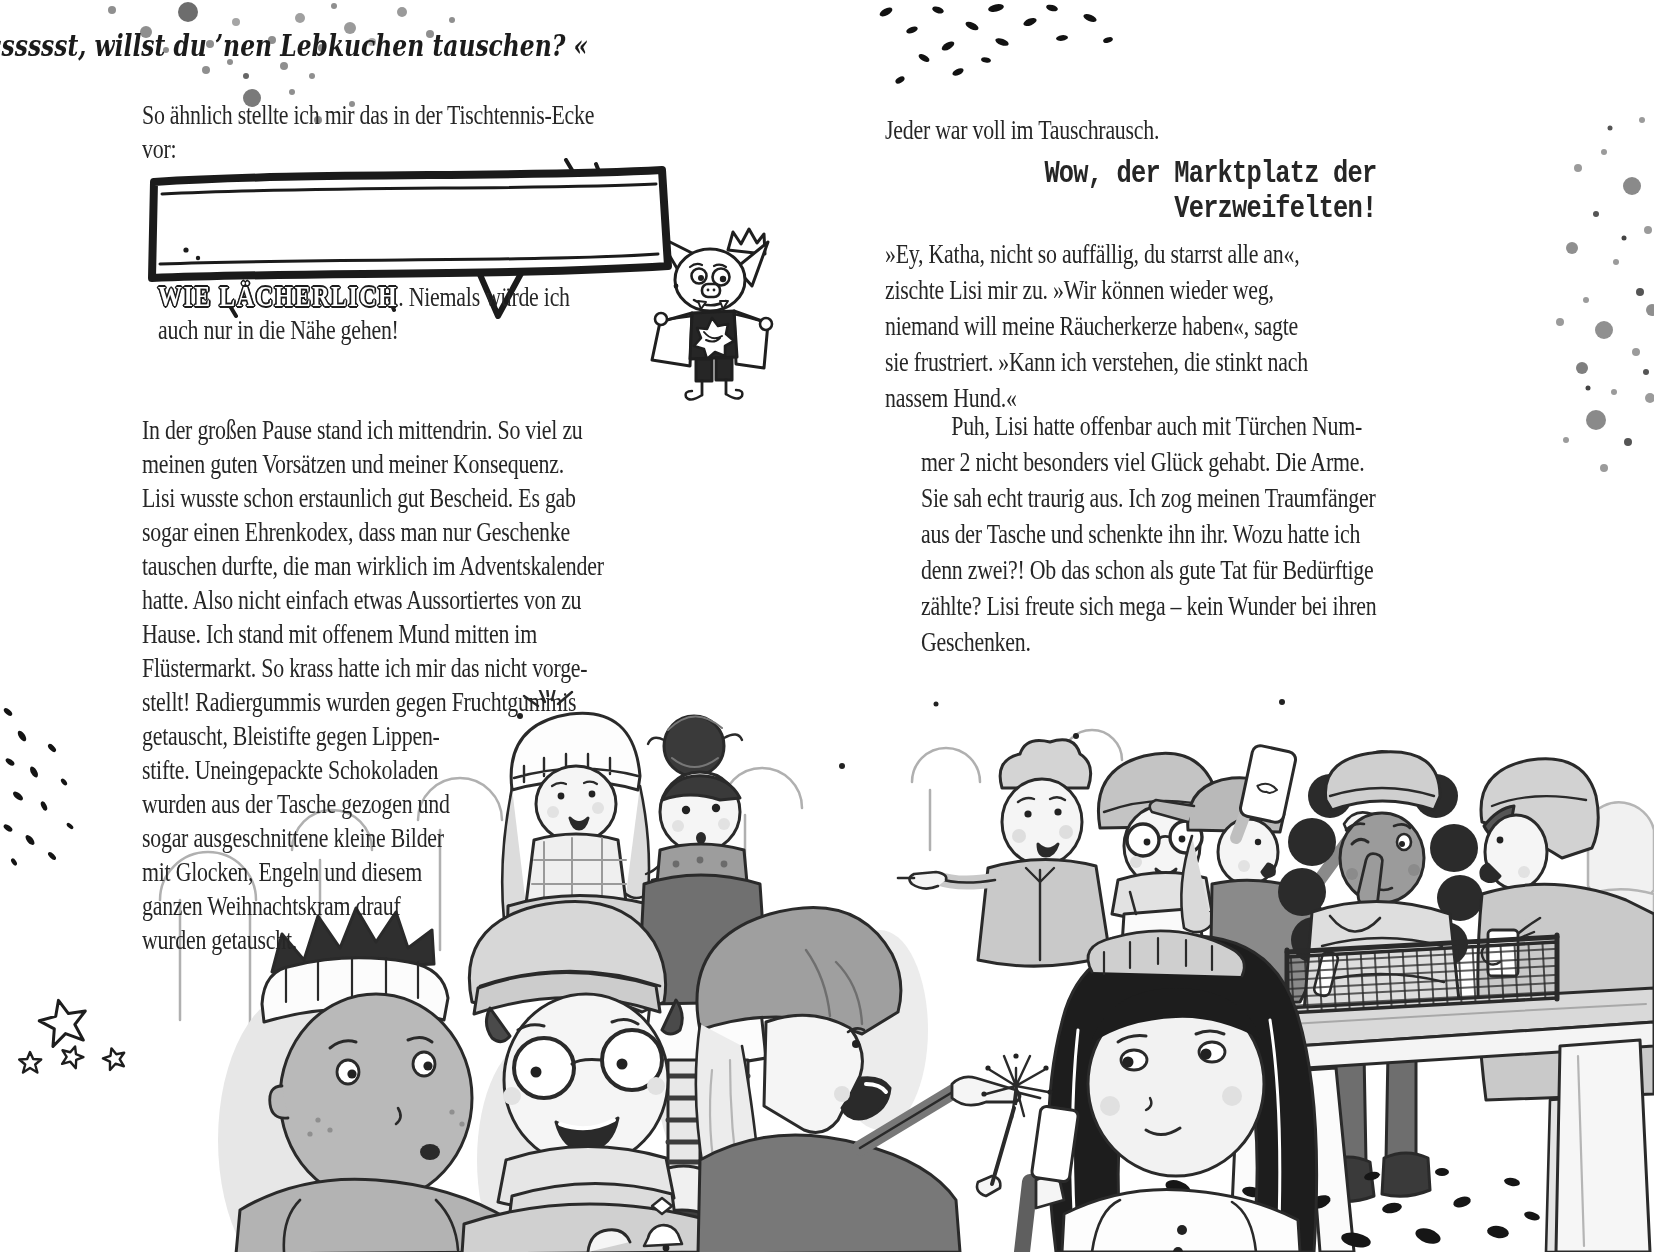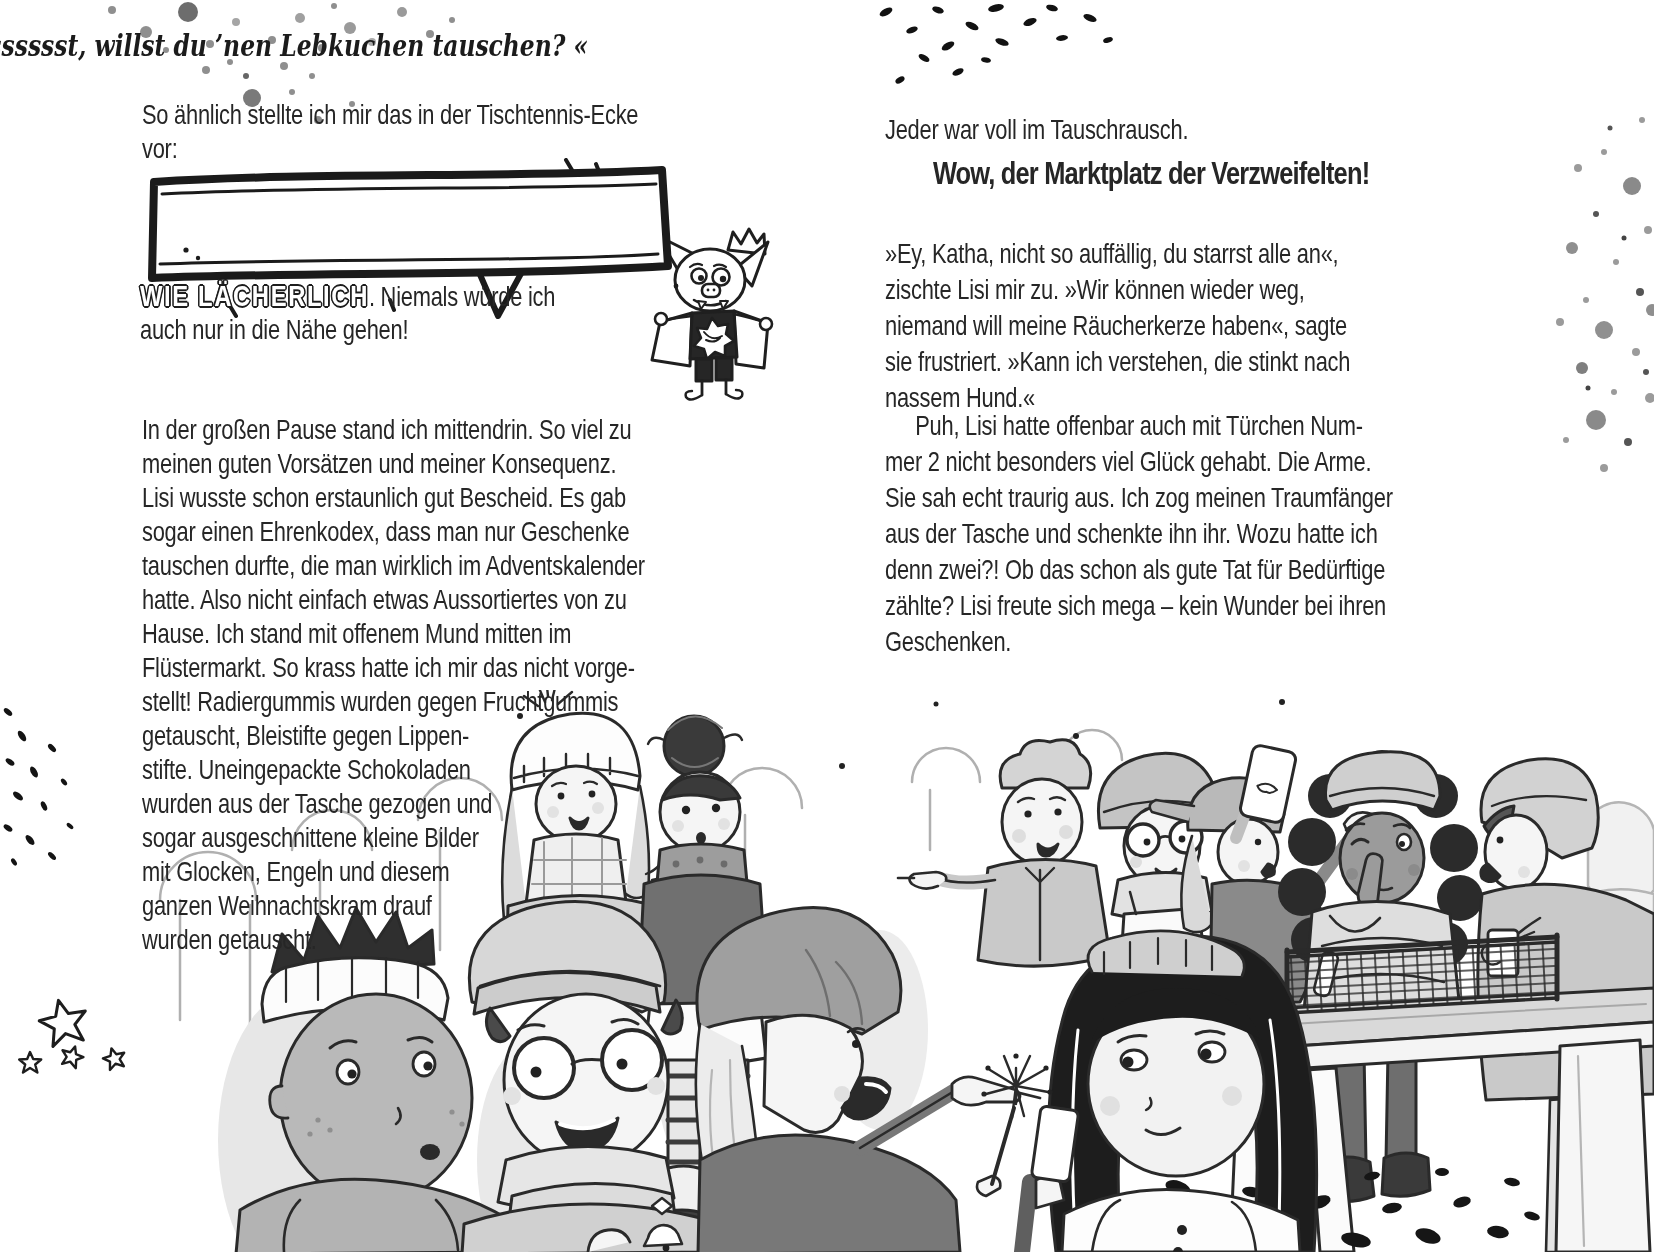--- a/index.html
+++ b/index.html
@@ -1,26 +1,26 @@
 <!DOCTYPE html>
 <html><head>
 <meta charset="utf-8">
 <style>
   html,body{margin:0;padding:0;background:#888;}
   .spread{position:relative;width:1654px;height:1252px;background:#ffffff;overflow:hidden;
           font-family:"Liberation Sans",sans-serif;color:#262626;}
   .abs{position:absolute;}
-  .col{position:absolute;}
+  .col{position:absolute;font-family:Liberation Serif, serif;}
   .line{white-space:nowrap;height:34px;line-height:34px;font-size:27.5px;letter-spacing:-.3px;
         transform:scaleX(.795);transform-origin:0 50%;}
   .rline{white-space:nowrap;height:36px;line-height:36px;font-size:27.5px;letter-spacing:-.3px;
         transform:scaleX(.795);transform-origin:0 50%;}
   .indent{padding-left:38px;}
   .boldline{font-weight:bold;font-size:29px;letter-spacing:-.2px;}
-  .chapter-head{position:absolute;width:540px;text-align:left;}
+  .chapter-head{position:absolute;width:540px;text-align:right;font-family:Liberation Mono, monospace;}
   .chapter-head span{display:inline-block;font-weight:bold;font-size:31px;letter-spacing:-1px;
         transform:scaleX(.82);transform-origin:50% 50%;}
   .bubble-txt-wrap{display:flex;align-items:center;justify-content:center;}
   .bubble-txt{font-family:"DejaVu Serif",serif;font-style:italic;font-weight:bold;font-size:30px;
         transform:scaleX(.78);transform-origin:50% 50%;white-space:nowrap;color:#1b1b1b;}
   .outline-word{font-weight:800;font-size:30px;letter-spacing:2px;color:#ffffff;
         text-shadow:-2px 0 #1d1d1d,2px 0 #1d1d1d,0 -2px #1d1d1d,0 2px #1d1d1d,
                     -1.4px -1.4px #1d1d1d,1.4px -1.4px #1d1d1d,-1.4px 1.4px #1d1d1d,1.4px 1.4px #1d1d1d;}
   svg{display:block;}
 </style>
@@ -522,21 +522,21 @@
   </svg>
   <div class="abs bubble-txt-wrap" style="left:138;top:172;width:545px;height:90px">
     <span class="bubble-txt">»Psssssst, willst du ’nen Lebkuchen tauschen? «</span>
   </div>
 
   <div class="col" style="left:142px;top:98px;width:545px">
     <div class="line">So ähnlich stellte ich mir das in der Tischtennis-Ecke</div>
     <div class="line">vor:</div>
   </div>
 
-  <div class="col" style="left:140px;top:279px;width:560px">
+  <div class="col" style="left:158px;top:279px;width:560px">
     <div class="line"><span class="outline-word">WIE LÄCHERLICH</span><span>. Niemals würde ich</span></div>
     <div class="line">auch nur in die Nähe gehen!</div>
   </div>
 
   <div class="col" style="left:885px;top:112px;width:545px">
     <div class="rline">Jeder war voll im Tauschrausch.</div>
   </div>
 
   <div class="col" style="left:142px;top:413px;width:545px">
     <div class="line">In der großen Pause stand ich mittendrin. So viel zu</div>
@@ -562,21 +562,21 @@
   </div>
 
   <div class="col" style="left:885px;top:236px;width:545px">
     <div class="rline">»Ey, Katha, nicht so auffällig, du starrst alle an«,</div>
     <div class="rline">zischte Lisi mir zu. »Wir können wieder weg,</div>
     <div class="rline">niemand will meine Räucherkerze haben«, sagte</div>
     <div class="rline">sie frustriert. »Kann ich verstehen, die stinkt nach</div>
     <div class="rline">nassem Hund.«</div>
   </div>
 
-  <div class="col" style="left:885px;top:408px;width:545px">
+  <div class="col" style="left:921px;top:408px;width:545px">
     <div class="rline indent">Puh, Lisi hatte offenbar auch mit Türchen Num-</div>
     <div class="rline">mer 2 nicht besonders viel Glück gehabt. Die Arme.</div>
     <div class="rline">Sie sah echt traurig aus. Ich zog meinen Traumfänger</div>
     <div class="rline">aus der Tasche und schenkte ihn ihr. Wozu hatte ich</div>
     <div class="rline">denn zwei?! Ob das schon als gute Tat für Bedürftige</div>
     <div class="rline">zählte? Lisi freute sich mega – kein Wunder bei ihren</div>
     <div class="rline">Geschenken.</div>
   </div>
 
 

